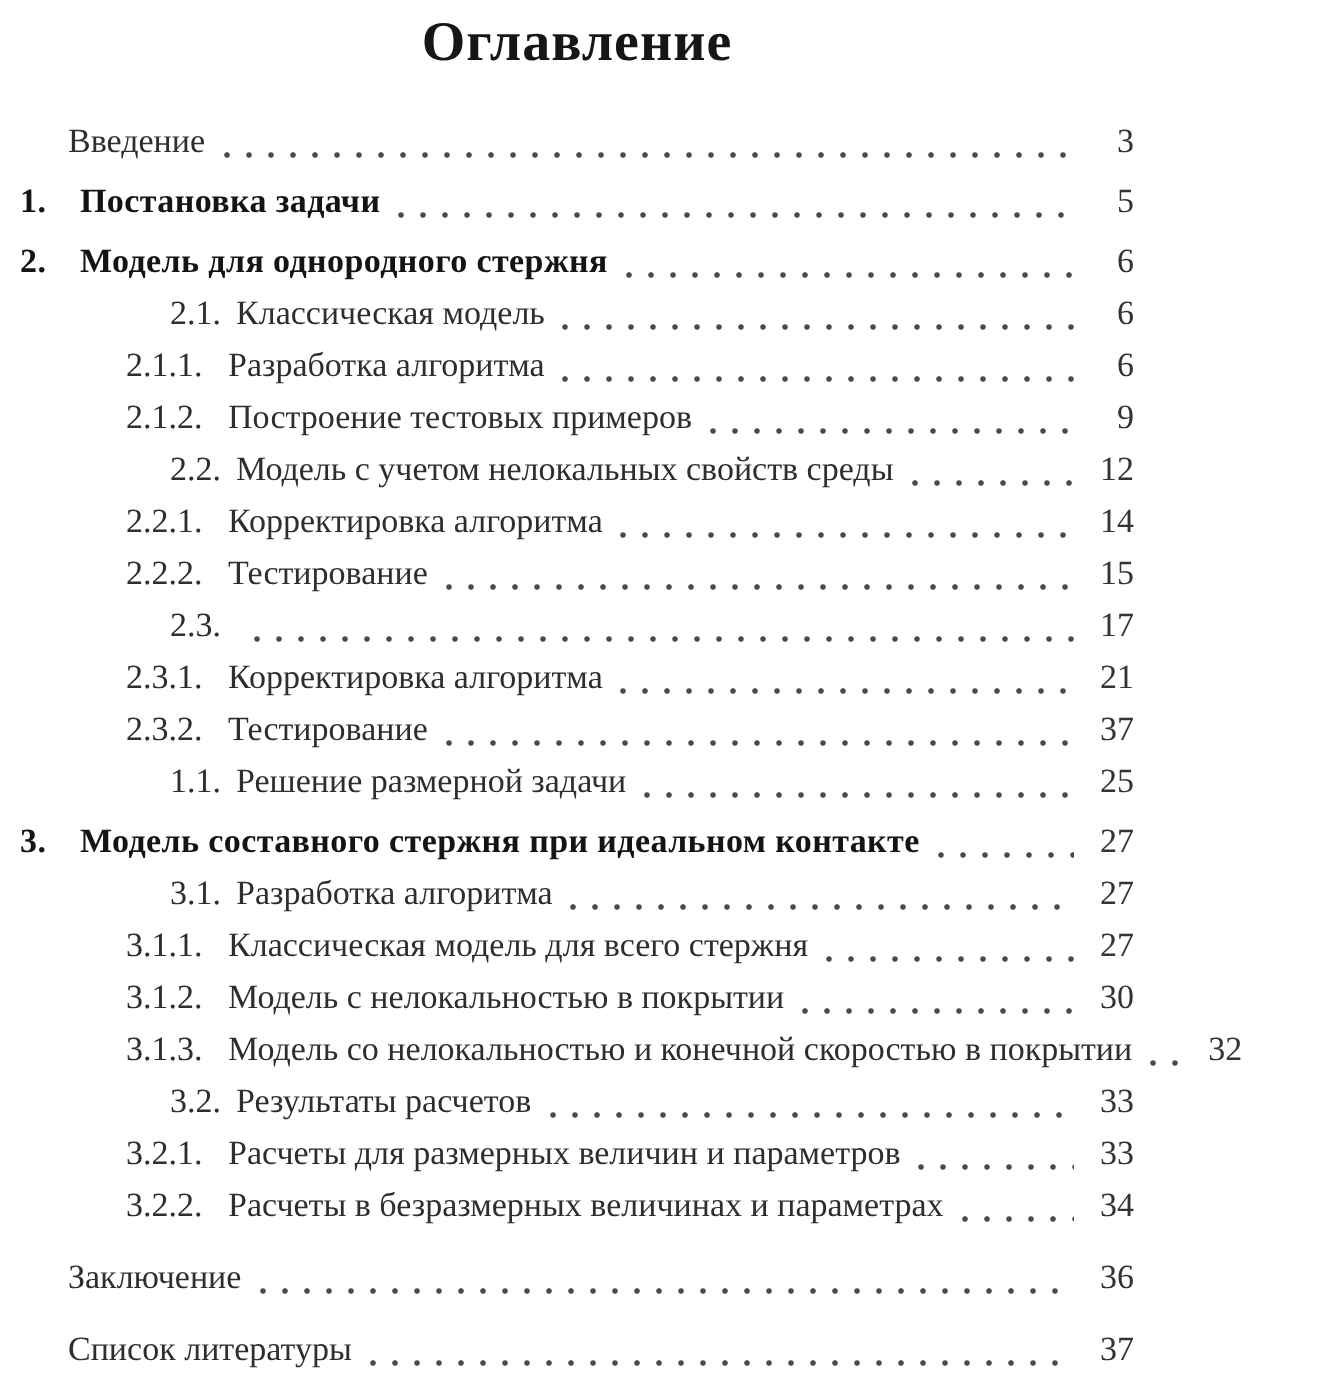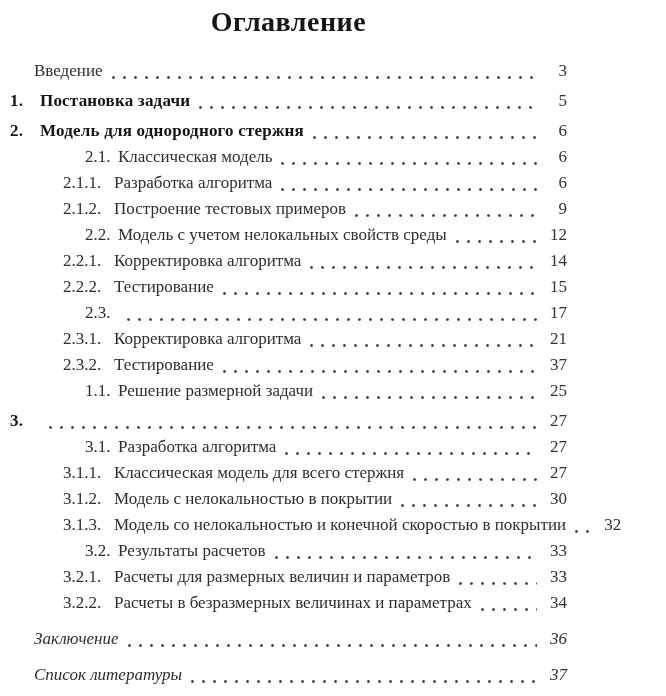--- a/index.html
+++ b/index.html
@@ -28,21 +28,21 @@
   }
   .row {
     display: flex;
     align-items: baseline;
     height: 26px;
     line-height: 26px;
     font-size: 17px;
     white-space: nowrap;
   }
   .row.chapter { margin-top: 4px; }
-  .row.endmatter { margin-top: 10px; font-style: italic; }
+  .row.endmatter { margin-top: 10px; }
   .row.bold .num, .row.bold .label {
     font-weight: bold;
     color: #141414;
     letter-spacing: 0.2px;
   }
   
   .row.level0 { padding-left: 0; }
   .row.level1 { padding-left: 30px; }
   .row.level2 { padding-left: 53px; }
   .num {
@@ -172,20 +172,21 @@
 
   <div class="row level1">
     <span class="num">1.1.</span>
     <span class="label">Решение размерной задачи</span>
     <span class="leader"></span>
     <span class="pagenum">25</span>
   </div>
 
   <div class="row level0 bold chapter">
     <span class="num">3.</span>
+    <span class="label">Модель составного стержня при идеальном контакте</span>
     <span class="leader"></span>
     <span class="pagenum">27</span>
   </div>
 
   <div class="row level1">
     <span class="num">3.1.</span>
     <span class="label">Разработка алгоритма</span>
     <span class="leader"></span>
     <span class="pagenum">27</span>
   </div>

